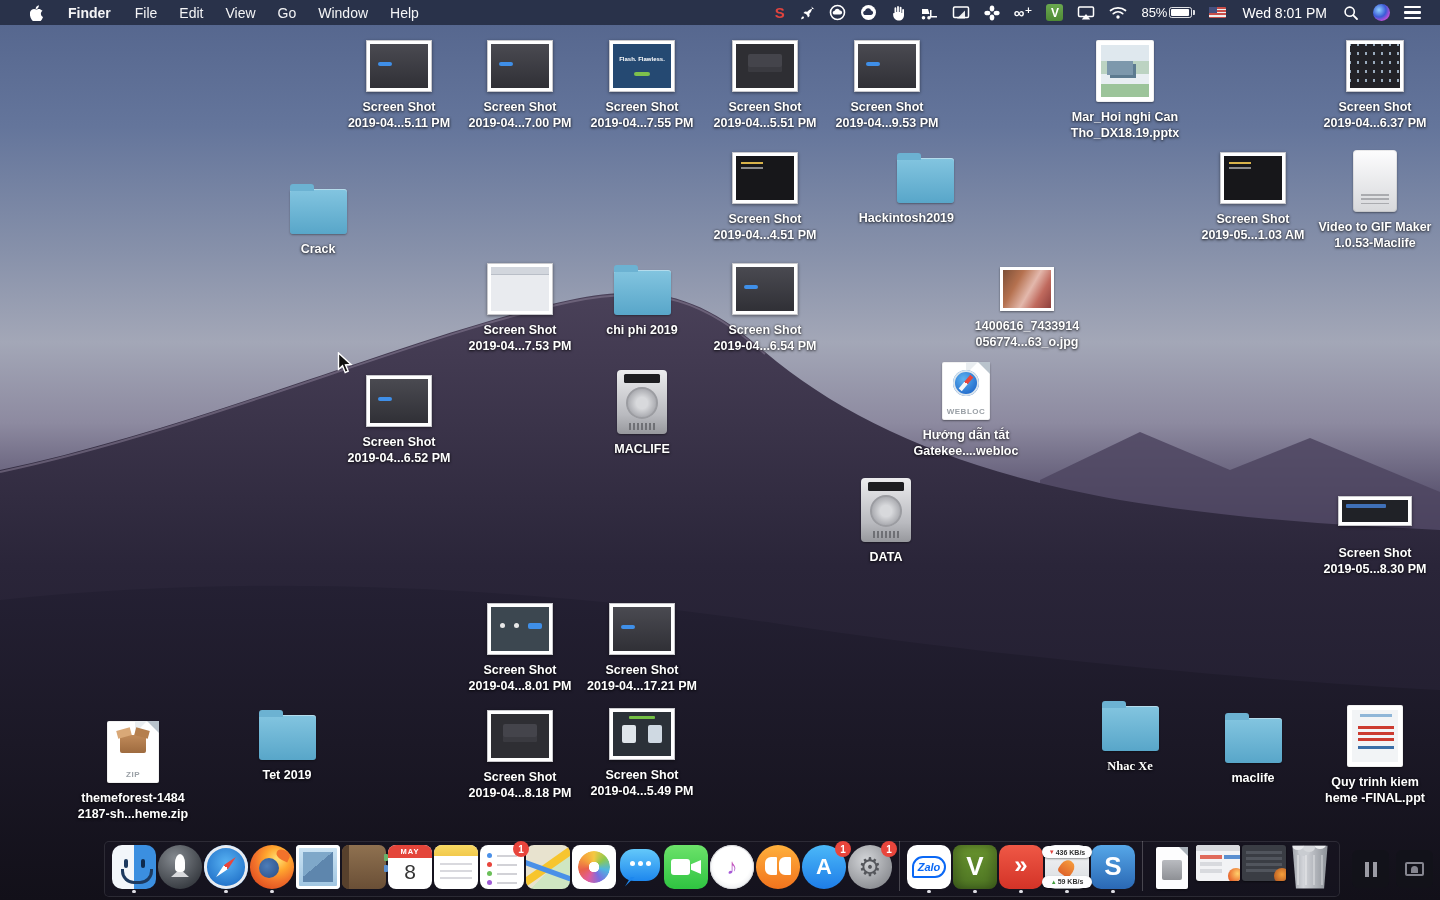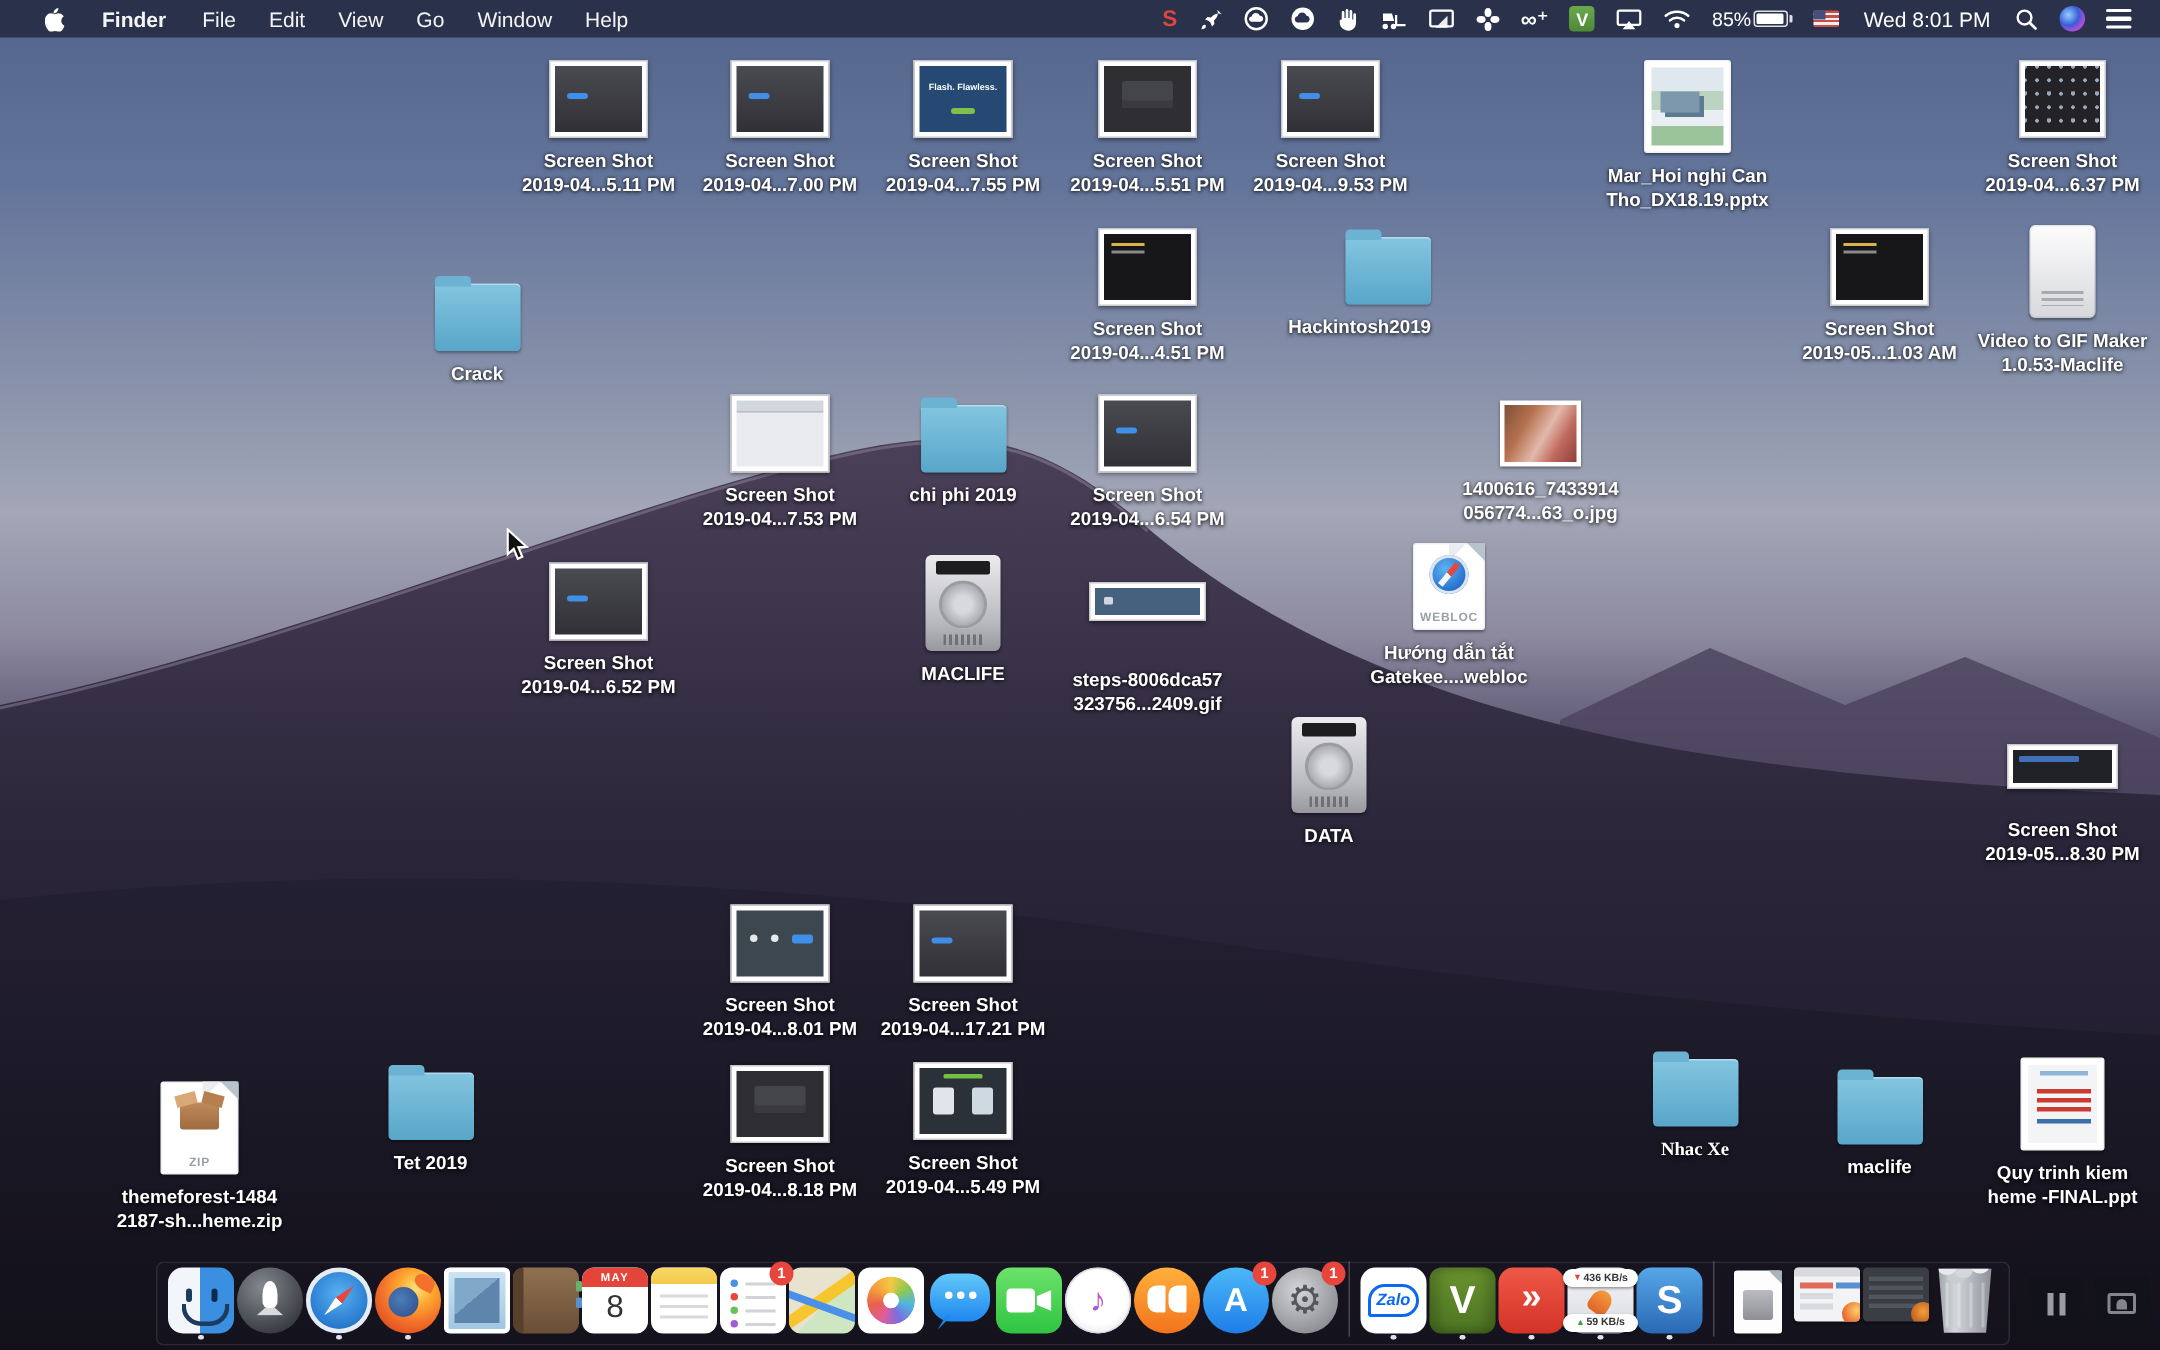--- a/index.html
+++ b/index.html
@@ -502,29 +502,20 @@
       </div>
     </div>
     <div class="desk-icon" style="left: 574px; top: 345px;">
       <div class="di-drive">
         <span class="drive-vents"></span>
       </div>
       <div class="di-label">
         <div>MACLIFE</div>
       </div>
     </div>
-    <div class="desk-icon" style="left: 697px; top: 363px;">
-      <div class="frame">
-        <div class="shot v-wide"></div>
-      </div>
-      <div class="di-label" style="margin-top: 31px;">
-        <div>steps-8006dca57</div>
-        <div>323756...2409.gif</div>
-      </div>
-    </div>
     <div class="desk-icon" style="left: 898px; top: 337px; align-items: center;">
       <div class="page di-webloc">
         <span class="fold"></span>
         <span class="webloc-compass"></span>
         <span class="file-badge">WEBLOC</span>
       </div>
       <div class="di-label">
         <div>Hướng dẫn tắt</div>
         <div>Gatekee....webloc</div>
       </div>

